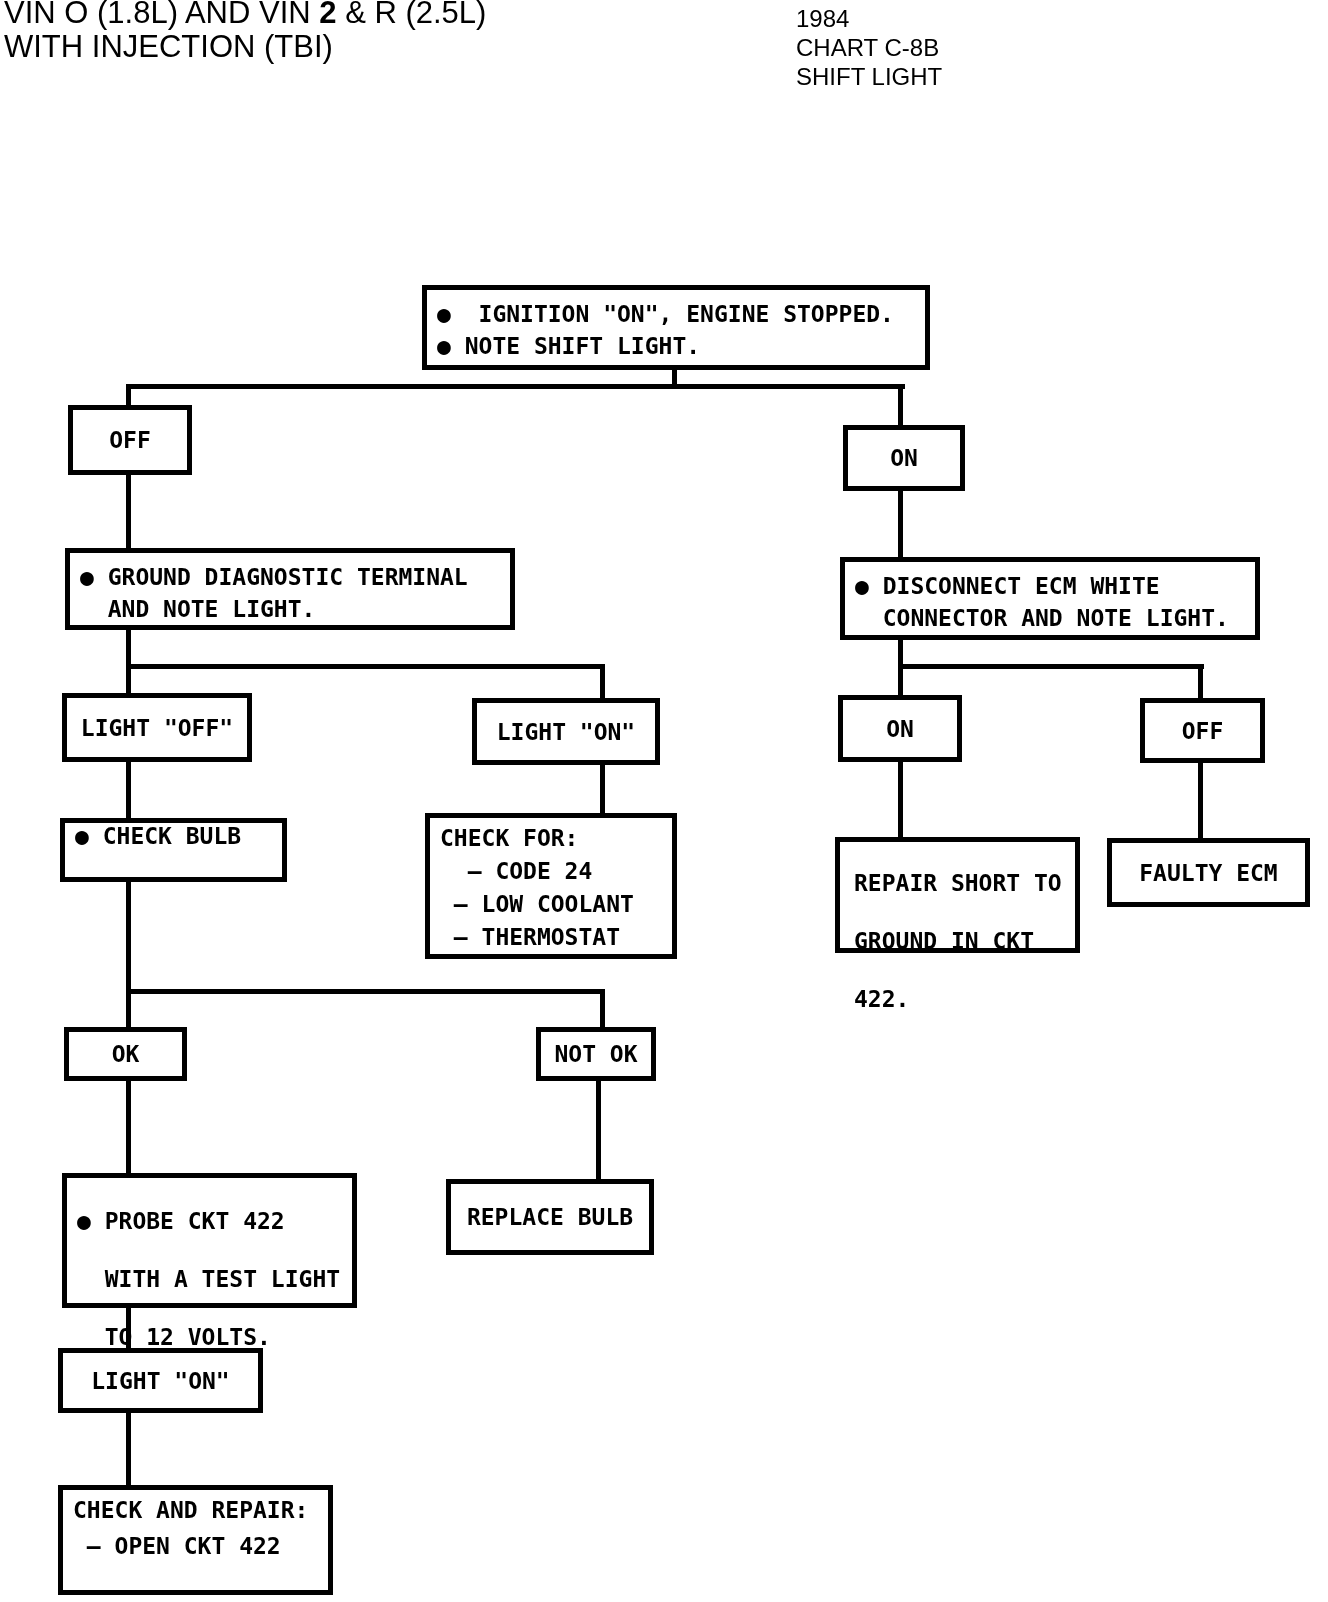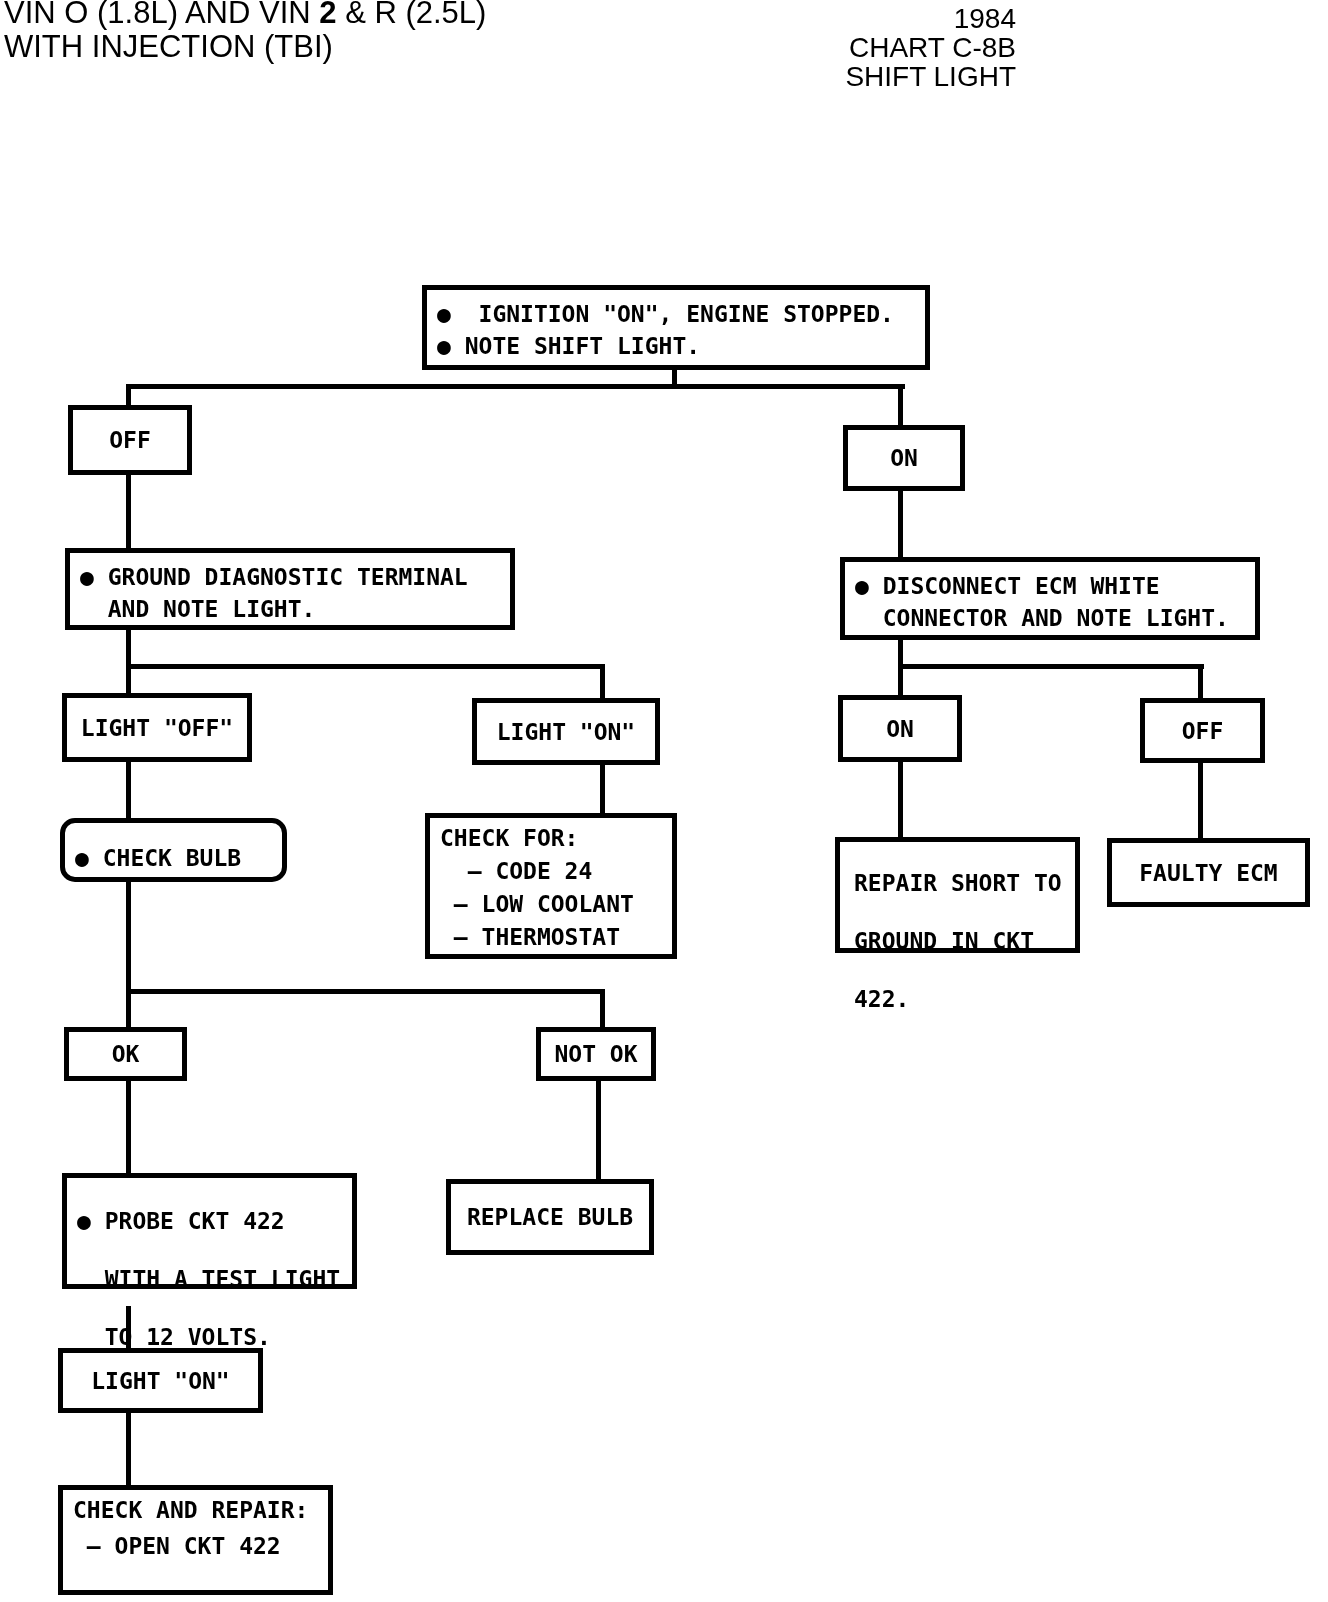--- a/index.html
+++ b/index.html
@@ -10,21 +10,21 @@
     overflow:hidden;
   }
   
   .hdr-left{
     position:absolute;left:4px;top:-4px;
     font-size:31px;line-height:34px;letter-spacing:0px;
     color:#000;
   }
   .hdr-right{
     position:absolute;left:796px;top:4px;width:220px;
-    font-size:28px;line-height:29px;text-align:right;color:#000;
+    font-size:24px;line-height:29px;text-align:left;color:#000;
   }
   .bold{font-weight:bold;}
   
   .node{
     position:absolute;box-sizing:border-box;
     border:5px solid #000;background:#fff;
     font-family:"DejaVu Sans Mono", monospace;
     font-weight:bold;font-size:23px;color:#000;
   }
   .node .ln{white-space:pre;}
@@ -37,25 +37,25 @@
   .pt2{padding-top:2px;}
   .pt4{padding-top:4px;}
   
   #n-ignition    {left:422px;top:285px;width:508px;height:85px;}
   #n-off1        {left:68px;top:405px;width:124px;height:70px;}
   #n-on1         {left:843px;top:425px;width:122px;height:66px;}
   #n-ground      {left:65px;top:548px;width:450px;height:82px;}
   #n-disconnect  {left:840px;top:557px;width:420px;height:83px;}
   #n-light-off   {left:62px;top:693px;width:190px;height:69px;}
   #n-light-on1   {left:472px;top:698px;width:188px;height:67px;}
-  #n-check-bulb  {left:60px;top:818px;width:227px;height:64px;padding-top:22px;border-radius:15px;}
+  #n-check-bulb  {left:60px;top:818px;width:227px;height:64px;padding-top:0;}
   #n-check-for   {left:425px;top:813px;width:252px;height:146px;}
   #n-ok          {left:64px;top:1027px;width:123px;height:54px;}
   #n-not-ok      {left:536px;top:1027px;width:120px;height:54px;}
-  #n-probe       {left:62px;top:1173px;width:295px;height:116px;}
+  #n-probe       {left:62px;top:1173px;width:295px;height:135px;}
   #n-replace-bulb{left:446px;top:1179px;width:208px;height:76px;}
   #n-light-on2   {left:58px;top:1348px;width:205px;height:65px;}
   #n-check-repair{left:58px;top:1485px;width:275px;height:110px;}
   #n-on2         {left:838px;top:695px;width:124px;height:67px;}
   #n-off2        {left:1140px;top:698px;width:125px;height:65px;}
   #n-repair-short{left:835px;top:837px;width:245px;height:116px;padding-left:14px;}
   #n-faulty-ecm  {left:1107px;top:838px;width:203px;height:69px;}
   
   .cl{position:absolute;background:#000;}
   #c-ign-v  {left:672px;top:368px;width:5px;height:21px;}

